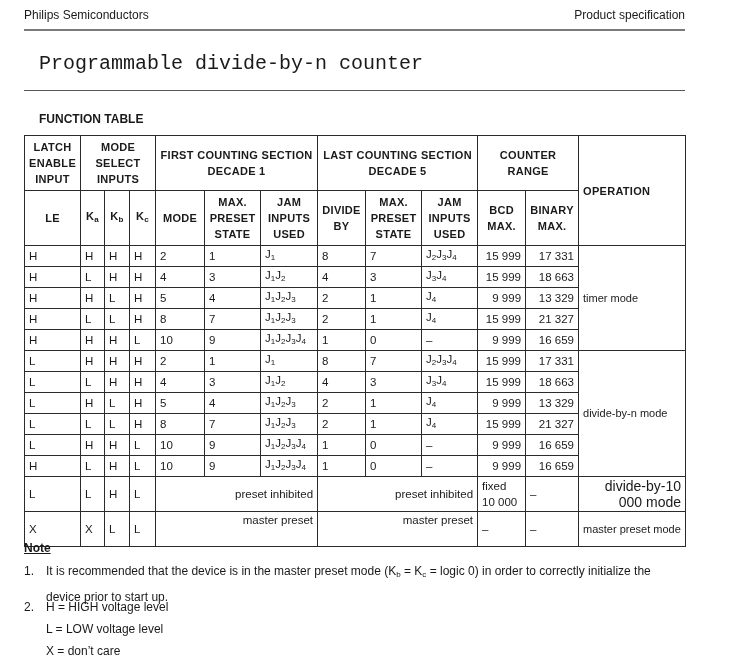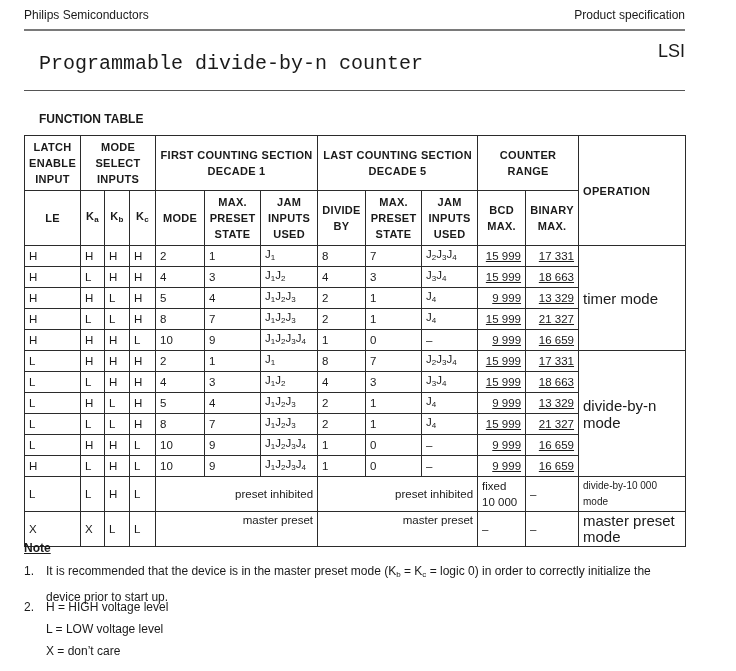--- a/index.html
+++ b/index.html
@@ -14,40 +14,39 @@
   .section-title { position:absolute; left:24px; top:112px; font-size:12px; font-weight:bold;padding-left:15px; }
 
   table.ft { position:absolute; left:24px; top:135px; border-collapse:collapse;
              font-size:11.5px; table-layout:fixed;border-radius:15px; }
   table.ft td, table.ft th { border:1.5px solid #2b2b2b; padding:0 4px; vertical-align:middle; }
   table.ft th { font-weight:bold; font-size:11px; text-align:center; line-height:16px; letter-spacing:0.3px; }
   table.ft tr.h1 th { height:54px; }
   table.ft tr.h2 th { height:54px; }
   table.ft tr.d td { height:17.5px; line-height:17px; }
   table.ft tr.t td { height:34px; line-height:16px; }
-  .num { text-align:right;text-decoration:underline; }
+  .num { text-align:right; }
   .ctr { text-align:right; }
-  .op { font-size:15px; }
-  .small { font-size:10px; }
+  .op { font-size:11px; }
+  .small { font-size:14px;text-align:right; }
   sub { font-size:8px; vertical-align:-2px; }
 
   .note-title { position:absolute; left:24px; top:541px; font-size:12px; font-weight:bold;text-decoration:underline; }
   .note { position:absolute; left:24px; font-size:12px; line-height:22px; }
   .note .n { display:inline-block; width:22px; vertical-align:top; }
   .note .b { display:inline-block; width:640px; vertical-align:top; }
 </style>
 </head>
 <body>
 
 <div class="hdr-left">Philips Semiconductors</div>
 <div class="hdr-right">Product specification</div>
 <div class="rule1"></div>
 <div class="title">Programmable divide-by-n counter</div>
 <div class="part">
-  <div>LSI</div>
 </div>
 <div class="rule2"></div>
 <div class="section-title">FUNCTION TABLE</div>
 
 <table class="ft">
   <colgroup>
     <col style="width:56px">
       <col style="width:24px">
       <col style="width:25px">
       <col style="width:26px">

